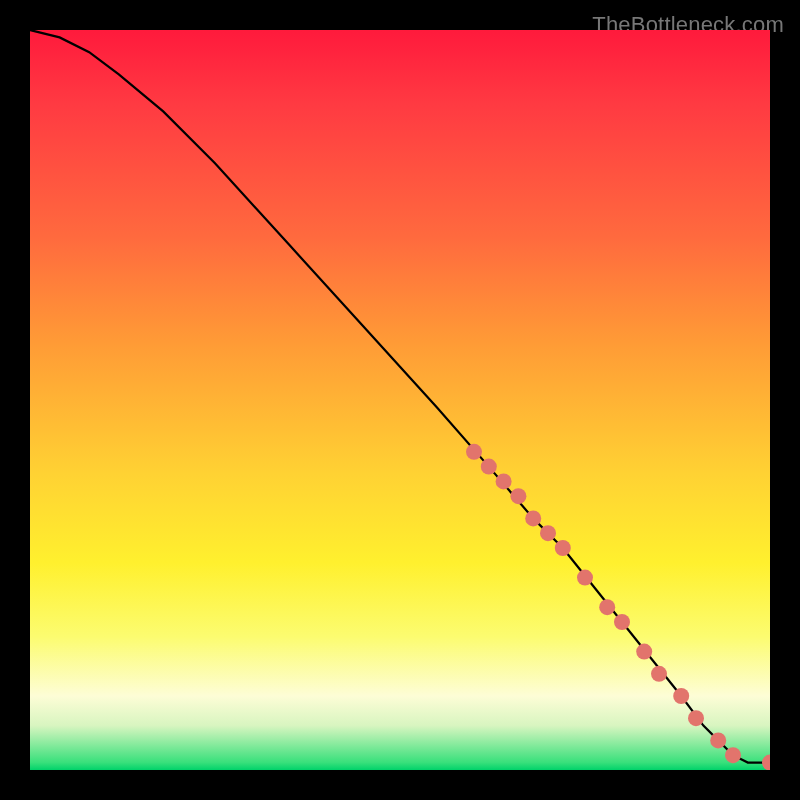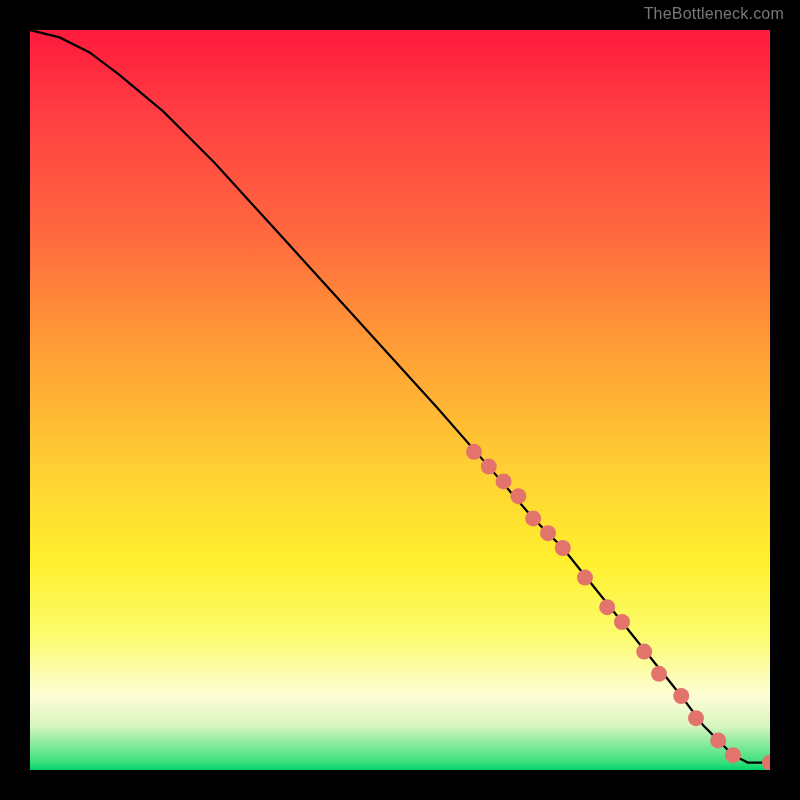--- a/index.html
+++ b/index.html
@@ -34,24 +34,24 @@
       #fff02e 72%,
       #fcfc70 82%,
       #fdfdd6 90%,
       #d8f5c0 94%,
       #38e07b 99%,
       #00d26a 100%
     );
   }
   .watermark {
     position: absolute;
-    top: 5px;
+    top: 12px;
     right: 16px;
     color: #777;
-    font-size: 16px;
+    font-size: 22px;
     font-weight: 500;
     letter-spacing: 0.2px;
     user-select: none;
   }
   svg.curve {
     position: absolute;
     left: 0;
     top: 0;
     width: 740px;
     height: 740px;

